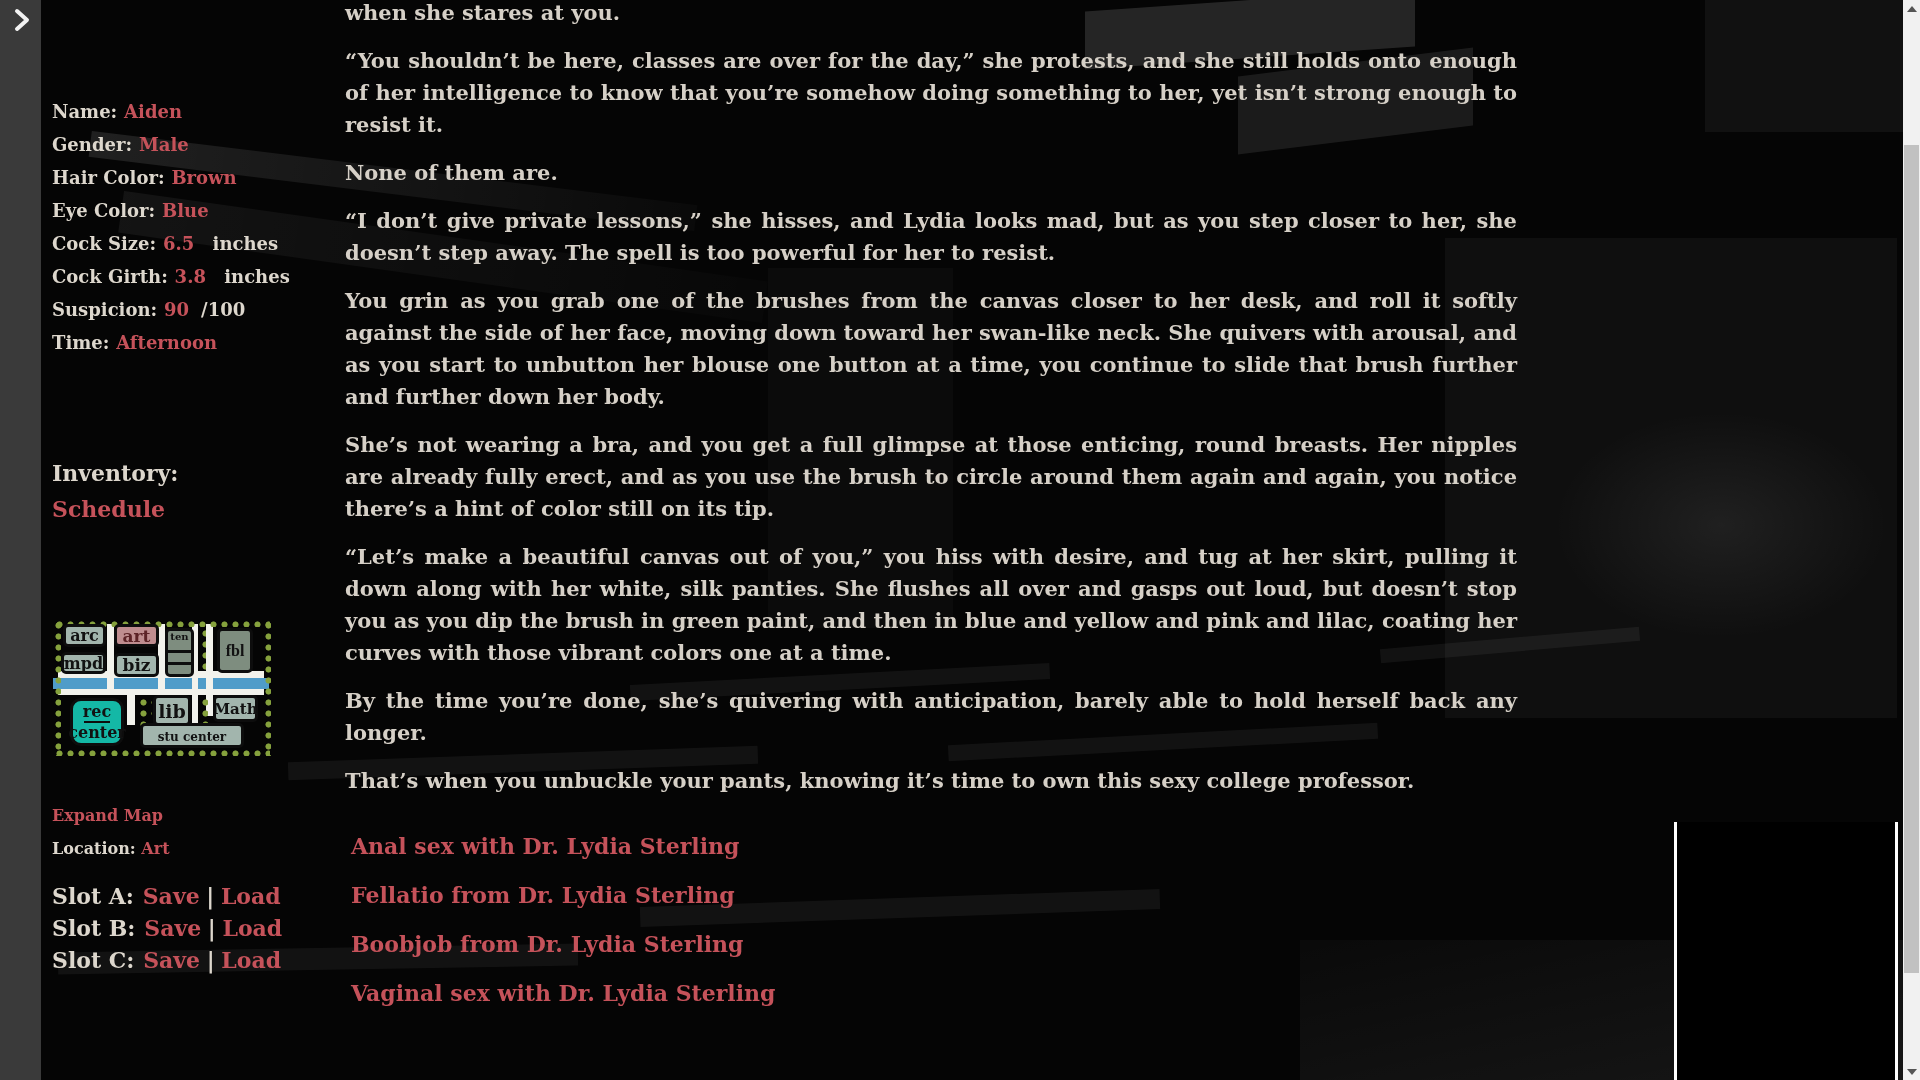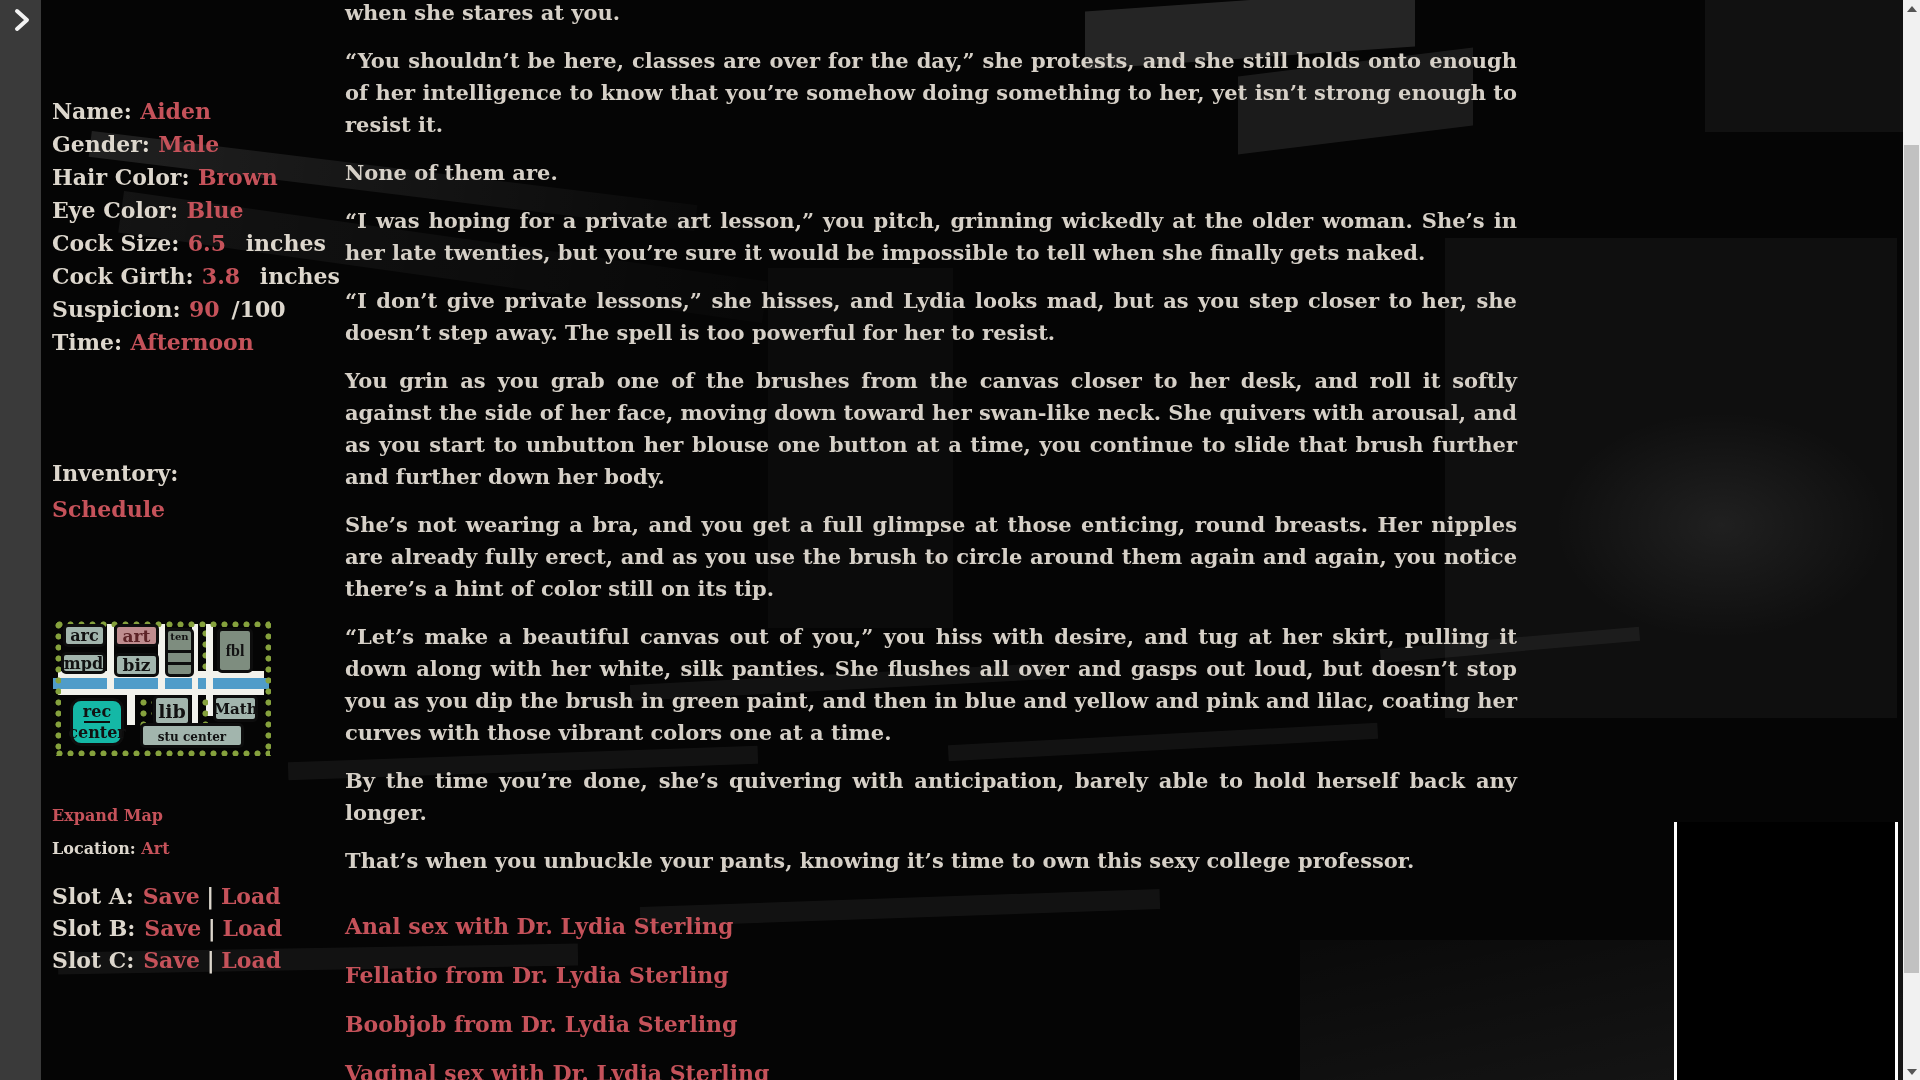--- a/index.html
+++ b/index.html
@@ -32,21 +32,21 @@
   .floorglow{left:1300px;top:940px;width:620px;height:140px;
     background:linear-gradient(to bottom right,rgba(255,255,255,.02),rgba(255,255,255,.07));}
 
   
   #leftbar{position:absolute;left:0;top:0;width:41px;height:1080px;background:#3a3a3a;}
   #chevron{position:absolute;left:10px;top:6px;width:24px;height:28px;cursor:pointer;}
 
   
   :root{--accent:#c5525a;--ink:#ddd7cd;}
   #stats{position:absolute;left:52px;top:95px;width:290px;}
-  .stat{font-size:22px;line-height:33px;font-weight:bold;white-space:nowrap;}
+  .stat{font-size:18px;line-height:33px;font-weight:bold;white-space:nowrap;}
   .w{color:var(--ink);}
   .r{color:var(--accent);}
   .stat .w.lbl{margin-right:.38em;}
   .sfx{white-space:pre;margin-left:12px;}
   #inventory{position:absolute;left:52px;top:455px;font-weight:bold;font-size:22px;line-height:36px;}
   #inventory .item{display:block;text-decoration:none;}
   a{cursor:pointer;}
 
   
   #map{position:absolute;left:50px;top:616px;width:222px;height:142px;}
@@ -97,21 +97,21 @@
   .slot .sep{color:var(--ink);margin:0 .3em;}
   .slot .w{margin-right:.4em;}
 
   
   #story{position:absolute;left:345px;top:-3px;width:1172px;}
   #story p{margin:16px 0 0;font-size:21px;line-height:32px;font-weight:bold;
     color:#d6d0c7;text-align:justify;}
   #story p:first-child{margin-top:0;}
   #choices{margin-top:33px;}
   #choices a{display:block;margin-top:17px;font-size:22px;line-height:32px;font-weight:bold;
-    color:var(--accent);text-decoration:none;}
+    color:var(--accent);text-decoration:none;margin-left:6px;}
 
   
   #blackbox{position:absolute;left:1674px;top:822px;width:218px;height:258px;background:#000;
     border-left:3px solid #fff;border-right:3px solid #fff;}
 
   
   #scrollbar{position:absolute;left:1903px;top:0;width:17px;height:1080px;background:#f1f1f1;}
   #sb-thumb{position:absolute;left:1px;top:145px;width:15px;height:828px;background:#c1c1c1;}
   .sb-btn{position:absolute;left:0;width:17px;height:17px;display:flex;align-items:center;justify-content:center;}
   #sb-up{top:0;} #sb-down{bottom:0;}
@@ -244,21 +244,20 @@
   <div class="slot">
     <span class="w">Slot C:</span><a>Save</a><span class="sep">|</span><a>Load</a>
   </div>
 </div>
 
 <main id="story">
   <div id="paras">
       <p>when she stares at you.</p>
       <p>“You shouldn’t be here, classes are over for the day,” she protests, and she still holds onto enough of her intelligence to know that you’re somehow doing something to her, yet isn’t strong enough to resist it.</p>
       <p>None of them are.</p>
-      <p>“I was hoping for a private art lesson,” you pitch, grinning wickedly at the older woman. She’s in her late twenties, but you’re sure it would be impossible to tell when she finally gets naked.</p>
       <p>“I don’t give private lessons,” she hisses, and Lydia looks mad, but as you step closer to her, she doesn’t step away. The spell is too powerful for her to resist.</p>
       <p>You grin as you grab one of the brushes from the canvas closer to her desk, and roll it softly against the side of her face, moving down toward her swan-like neck. She quivers with arousal, and as you start to unbutton her blouse one button at a time, you continue to slide that brush further and further down her body.</p>
       <p>She’s not wearing a bra, and you get a full glimpse at those enticing, round breasts. Her nipples are already fully erect, and as you use the brush to circle around them again and again, you notice there’s a hint of color still on its tip.</p>
       <p>“Let’s make a beautiful canvas out of you,” you hiss with desire, and tug at her skirt, pulling it down along with her white, silk panties. She flushes all over and gasps out loud, but doesn’t stop you as you dip the brush in green paint, and then in blue and yellow and pink and lilac, coating her curves with those vibrant colors one at a time.</p>
       <p>By the time you’re done, she’s quivering with anticipation, barely able to hold herself back any longer.</p>
       <p>That’s when you unbuckle your pants, knowing it’s time to own this sexy college professor.</p>
     </div>
   <div id="choices">
       <a>Anal sex with Dr. Lydia Sterling</a>
       <a>Fellatio from Dr. Lydia Sterling</a>

